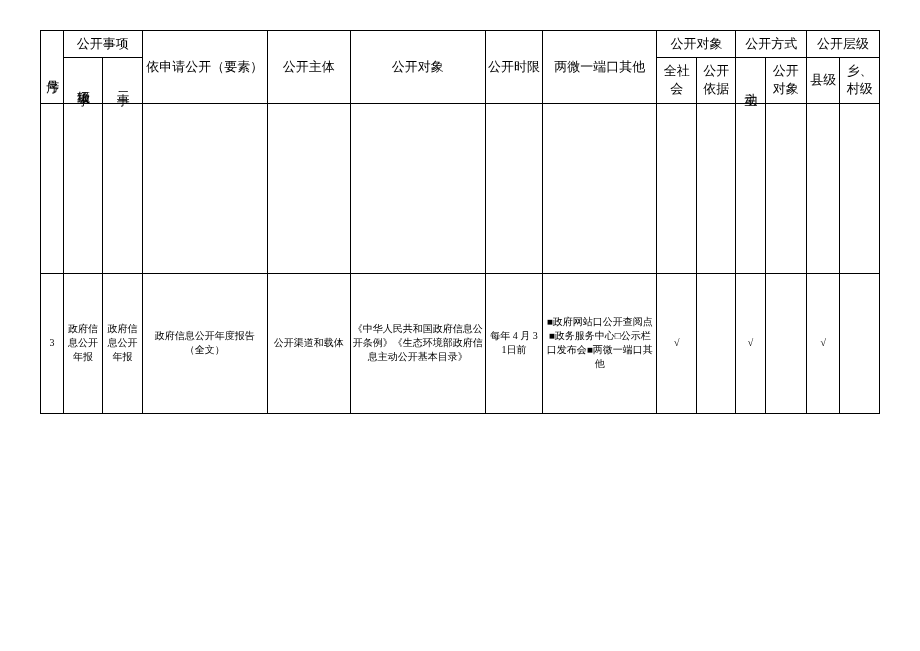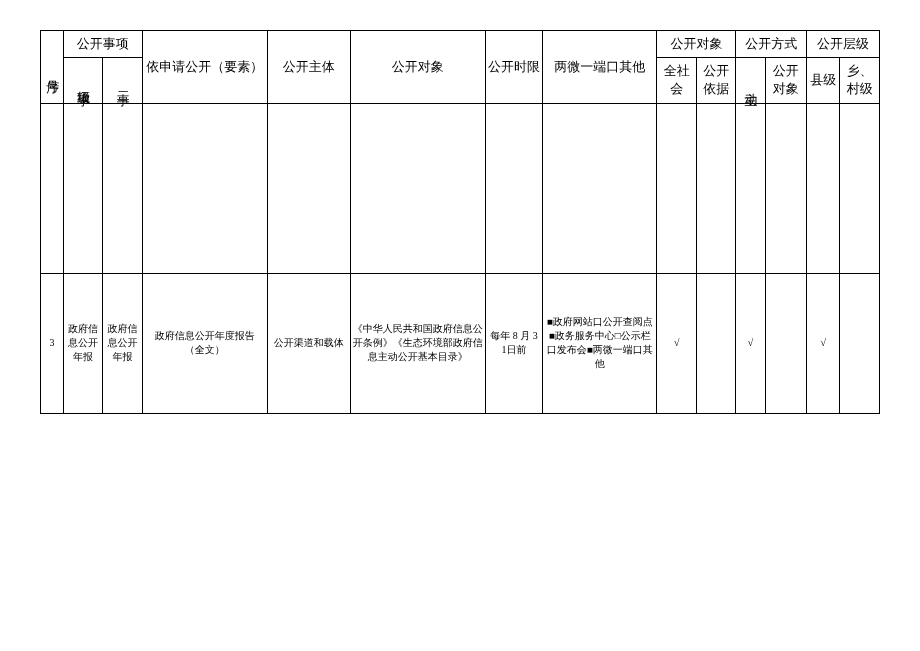--- a/index.html
+++ b/index.html
@@ -96,21 +96,21 @@
         <td></td>
         <td></td>
     </tr>
     <tr class="data-row cell">
       <td>3</td>
       <td>政府信息公开年报</td>
       <td>政府信息公开年报</td>
       <td>政府信息公开年度报告（全文）</td>
       <td>公开渠道和载体</td>
       <td>《中华人民共和国政府信息公开条例》《生态环境部政府信息主动公开基本目录》</td>
-      <td>每年 8 月 31日前</td>
+      <td>每年 4 月 31日前</td>
       <td>■政府网站口公开查阅点■政务服务中心□公示栏口发布会■两微一端口其他</td>
       <td>√</td>
       <td></td>
       <td>√</td>
       <td></td>
       <td>√</td>
       <td></td>
     </tr>
   </tbody>
 </table>

